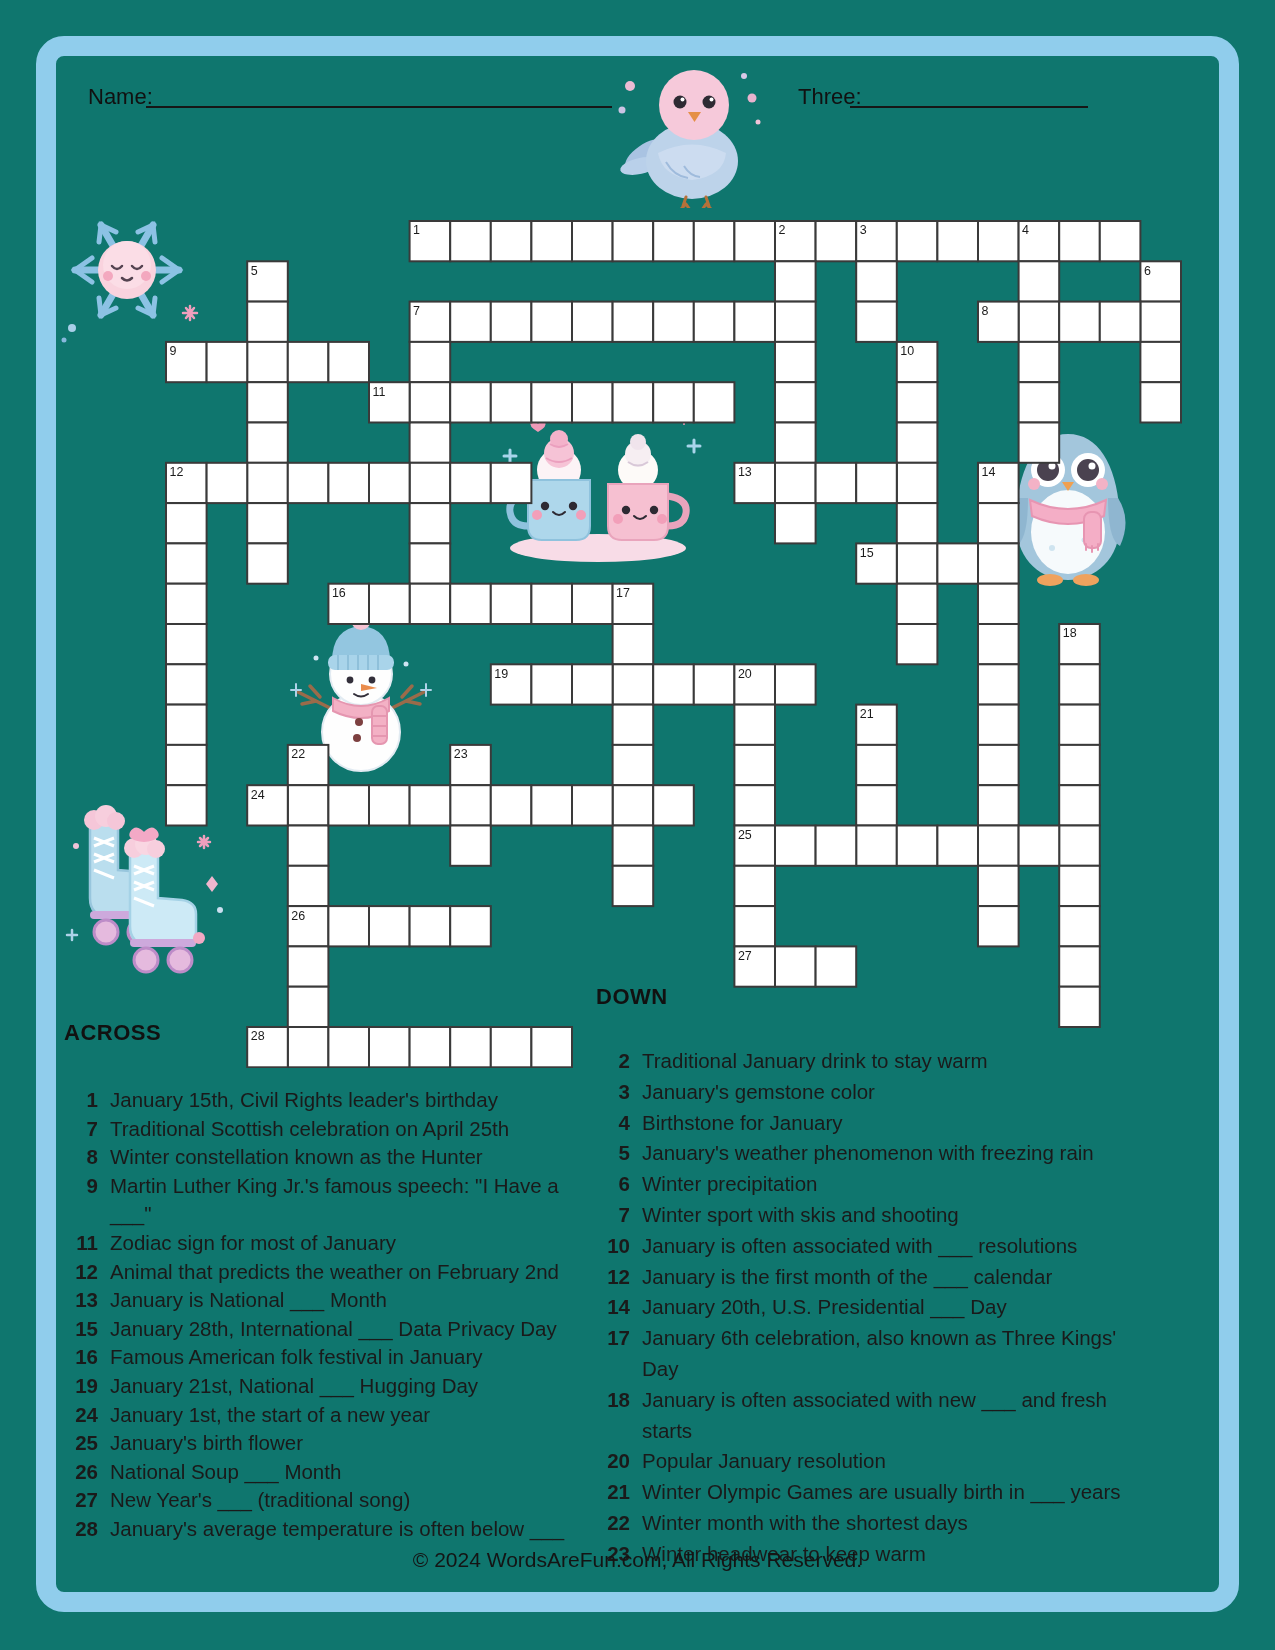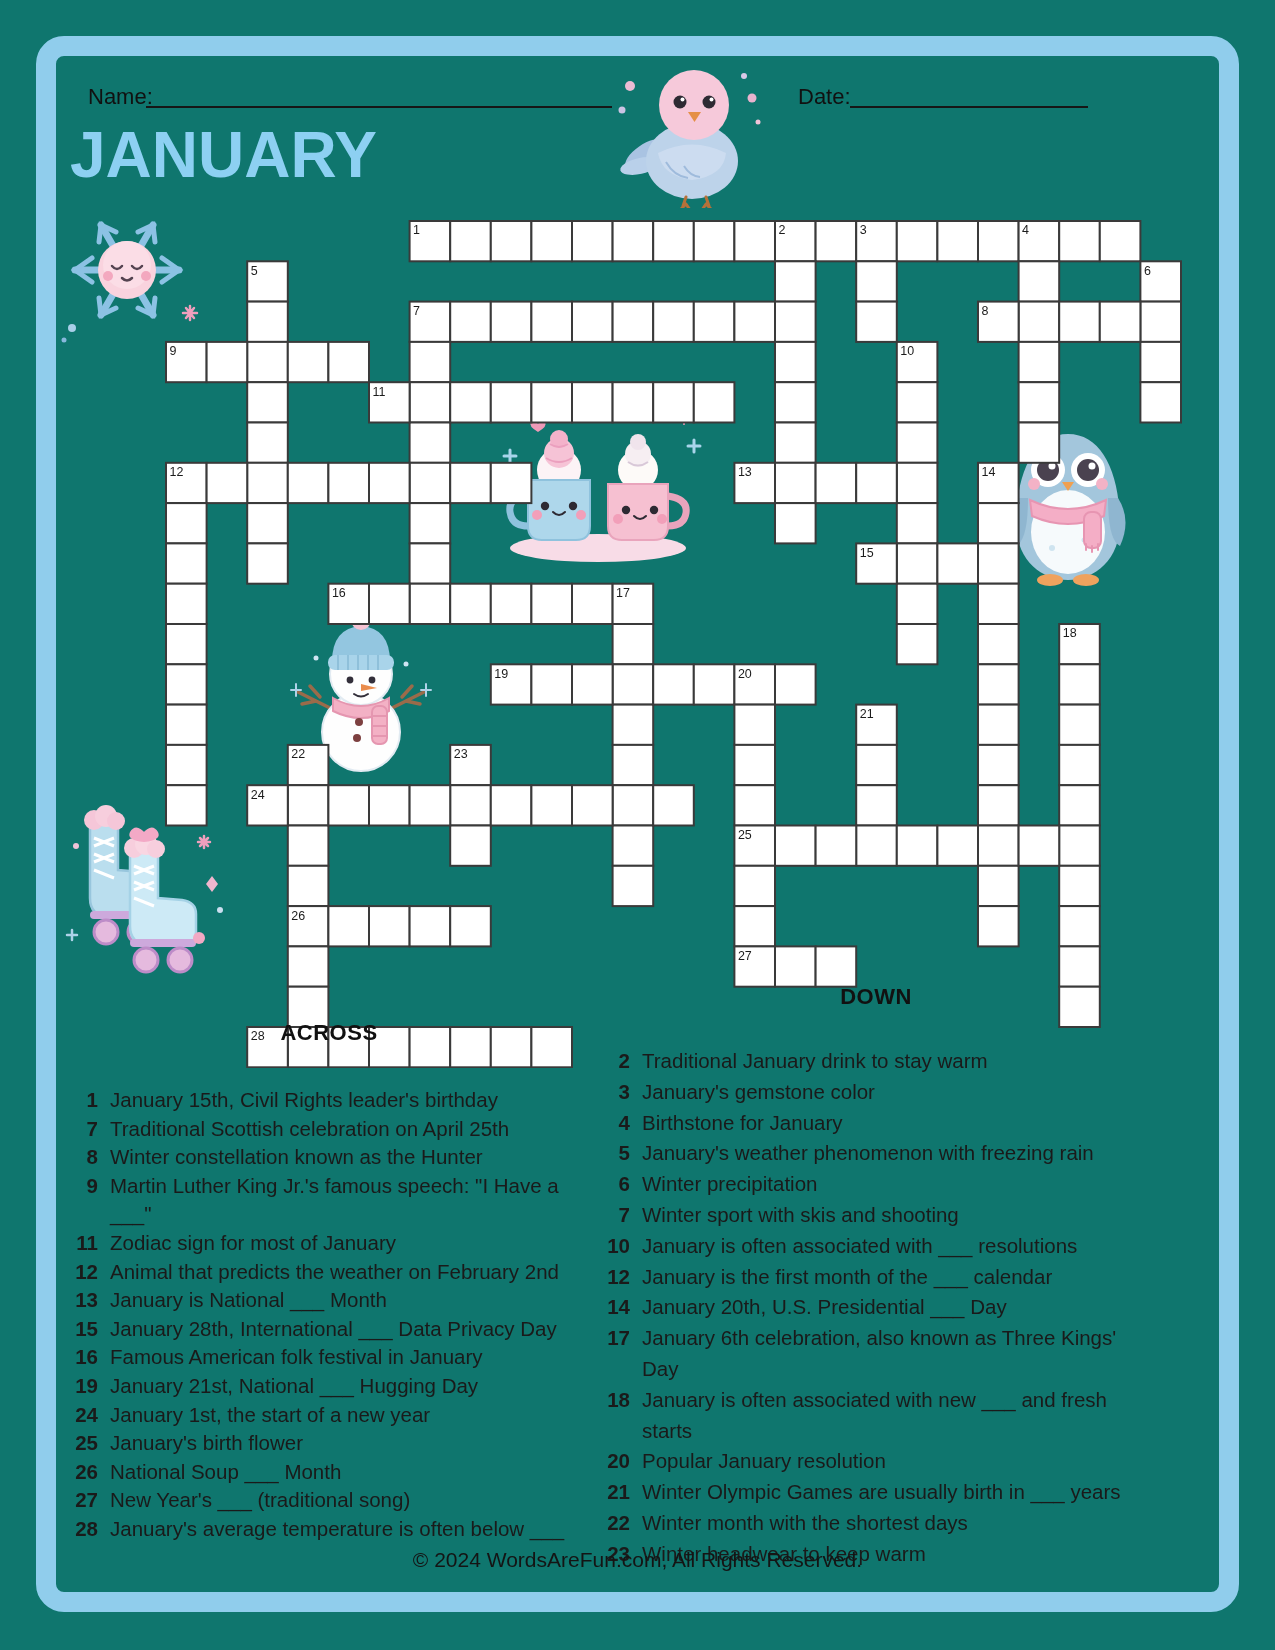--- a/index.html
+++ b/index.html
@@ -9,21 +9,21 @@
          border:20px solid #90cdec;border-radius:28px;}
   .hdr-label{position:absolute;font-size:22px;color:#111;}
   .hdr-line{position:absolute;border-bottom:2px solid #161616;height:22px;}
   .title-month{position:absolute;left:70px;top:118px;font-size:64px;font-weight:800;
                letter-spacing:0px;color:#8dd0f2;font-family:"Liberation Sans",sans-serif;}
   .title-word{position:absolute;left:356px;top:134px;font-size:43px;font-weight:700;
               color:#141414;font-family:"DejaVu Sans Mono",monospace;letter-spacing:-1px;}
   .illus{position:absolute;z-index:1;}
   #grid-svg{position:absolute;z-index:2;}
   .clue-section{position:absolute;z-index:3;}
-  .clue-header{font-size:22px;font-weight:700;letter-spacing:.5px;color:#111;text-align:center;}
+  .clue-header{font-size:22px;font-weight:700;letter-spacing:.5px;color:#111;}
   ul.clue-list{list-style:none;margin:0;padding:0;}
   ul.clue-list li{display:flex;}
   .clue-num{font-weight:700;width:34px;text-align:right;flex:0 0 34px;}
   .clue-txt{margin-left:12px;}
   #across-clues{margin-top:40px;}
   #across-clues li{font-size:20.5px;line-height:28.6px;}
   #across-clues .clue-txt{width:478px;}
   #down-clues{margin-top:36px;}
   #down-clues li{font-size:20.5px;line-height:30.8px;}
   #down-clues .clue-txt{width:500px;}
@@ -31,24 +31,23 @@
           color:#141414;z-index:3;}
 </style>
 </head>
 <body>
 
 <div class="page">
   <div class="frame"></div>
 
   <div class="hdr-label" style="left:88px;top:84px;">Name:</div>
   <div class="hdr-line" style="left:146px;top:84px;width:466px;"></div>
-  <div class="hdr-label" style="left:798px;top:84px;">Date:</div>
+  <div class="hdr-label" style="left:798px;top:84px;">Three:</div>
   <div class="hdr-line" style="left:850px;top:84px;width:238px;"></div>
 
-  <div class="title-month">JANUARY</div>
 
   <svg class="illus" style="left:606px;top:58px;" width="162" height="150" viewBox="0 0 162 150">
     <ellipse cx="38" cy="96" rx="22" ry="9" transform="rotate(-35 38 96)" fill="#a9c3e2"></ellipse>
     <ellipse cx="34" cy="108" rx="20" ry="8" transform="rotate(-12 34 108)" fill="#b9d0ea"></ellipse>
     <ellipse cx="86" cy="103" rx="46" ry="38" fill="#bdd3ea"></ellipse>
     <path d="M52,95 Q86,78 120,95 Q118,118 86,122 Q56,118 52,95 Z" fill="#ccdcf0"></path>
     <path d="M60,104 q8,14 22,16 M78,108 q6,10 16,11" stroke="#9fbbdc" stroke-width="2" fill="none"></path>
     <circle cx="88" cy="47" r="35" fill="#f6c9da"></circle>
     <circle cx="74" cy="44" r="6.5" fill="#2e2a33"></circle>
       <circle cx="103" cy="44" r="6.5" fill="#2e2a33"></circle>

